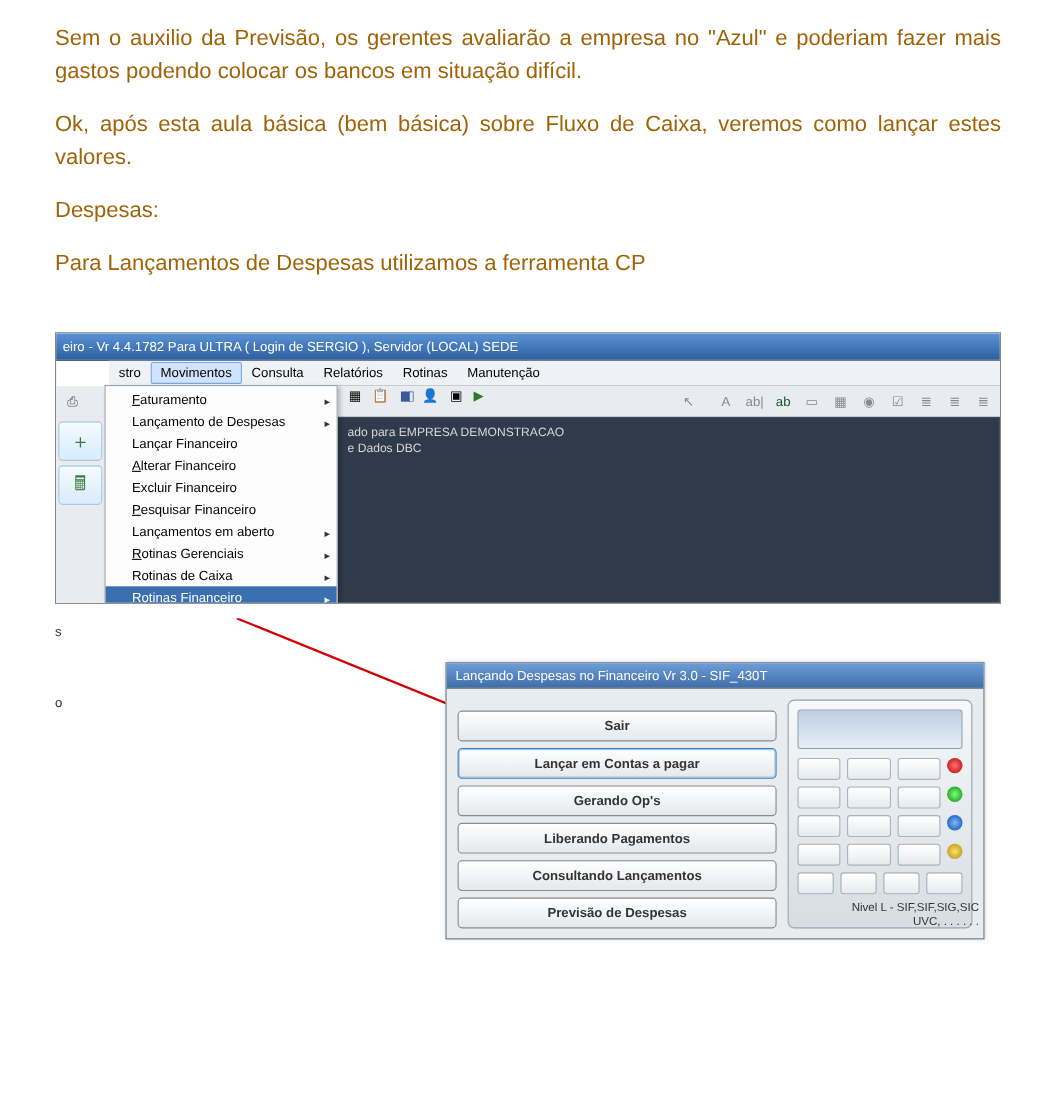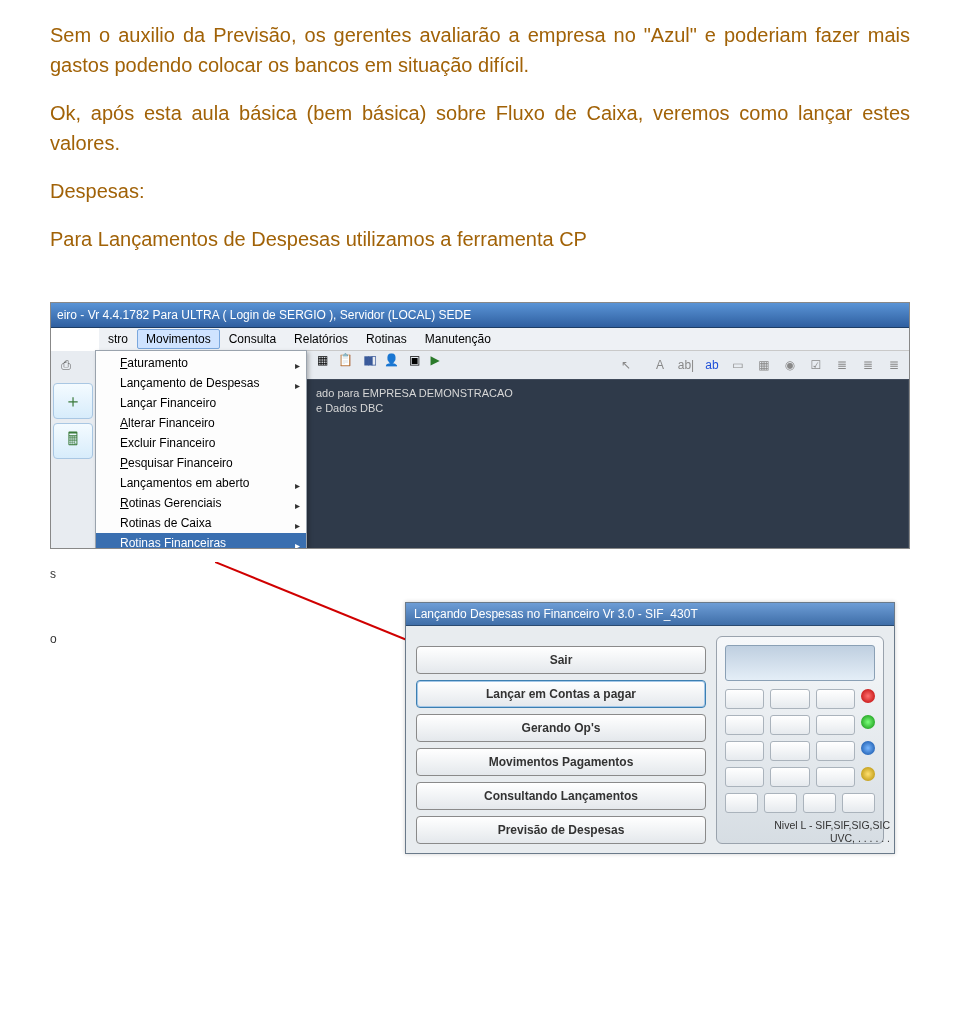--- a/index.html
+++ b/index.html
@@ -261,21 +261,21 @@
 
     <div class="toolbar">
       <span class="tbtn">⎙</span>
     </div>
 
     <div class="right-toolbar">
       <span class="tbtn">↖</span>
       <span class="sep"></span>
       <span class="tbtn">A</span>
       <span class="tbtn">ab|</span>
-      <span class="tbtn" style="color:#1d4ed8">ab</span>
+      <span class="tbtn" style="color:#14532d">ab</span>
       <span class="tbtn">▭</span>
       <span class="tbtn">▦</span>
       <span class="tbtn">◉</span>
       <span class="tbtn">☑</span>
       <span class="tbtn">≣</span>
       <span class="tbtn">≣</span>
       <span class="tbtn">≣</span>
     </div>
 
     <div class="content-dark">
@@ -293,21 +293,21 @@
     <div class="dropdown">
       <div class="dd-item"><span><u class="hot">F</u><span>aturamento</span></span><span class="arrow">▸</span></div>
       <div class="dd-item"><span>Lançamento de Despesas</span><span class="arrow">▸</span></div>
       <div class="dd-item"><span>Lançar Financeiro</span></div>
       <div class="dd-item"><u class="hot">A</u>lterar Financeiro</div>
       <div class="dd-item"><span>Excluir Financeiro</span></div>
       <div class="dd-item"><u class="hot">P</u>esquisar Financeiro</div>
       <div class="dd-item"><span>Lançamentos em aberto</span><span class="arrow">▸</span></div>
       <div class="dd-item"><u class="hot">R</u>otinas Gerenciais<span class="arrow">▸</span></div>
       <div class="dd-item"><span>Rotinas de Caixa</span><span class="arrow">▸</span></div>
-      <div class="dd-item hi2"><span>Rotinas Financeiras</span><span class="arrow" style="color:#fff">▸</span></div>
+      <div class="dd-item hi2"><span>Rotinas Financeiro</span><span class="arrow" style="color:#fff">▸</span></div>
 
     </div>
 
     <div style="position:absolute;left:266px;top:50px;display:flex;gap:10px;align-items:center">
       <span class="tbtn">▦</span>
       <span class="tbtn">📋</span>
       <span class="tbtn" style="letter-spacing:-3px;color:#3a5a9a">▮▮▯</span>
       <span class="tbtn">👤</span>
       <span class="tbtn">▣</span>
       <span class="tbtn" style="color:#2a7a2a">▶</span>
@@ -323,21 +323,21 @@
 
   <div class="dialog">
     <div class="dlg-title">
       <span>Lançando Despesas no Financeiro Vr 3.0 - SIF_430T</span>
     </div>
     <div class="dlg-body">
       <div class="btn-col">
         <div class="winbtn">Sair</div>
         <div class="winbtn focus">Lançar em Contas a pagar</div>
         <div class="winbtn">Gerando Op's</div>
-        <div class="winbtn">Movimentos Pagamentos</div>
+        <div class="winbtn">Liberando Pagamentos</div>
         <div class="winbtn">Consultando Lançamentos</div>
         <div class="winbtn">Previsão de Despesas</div>
       </div>
       <div class="calc">
         <div class="screen"></div>
         <div class="row">
             <div class="key"></div>
             <div class="key"></div>
             <div class="key"></div>
             <span class="led r"></span>

